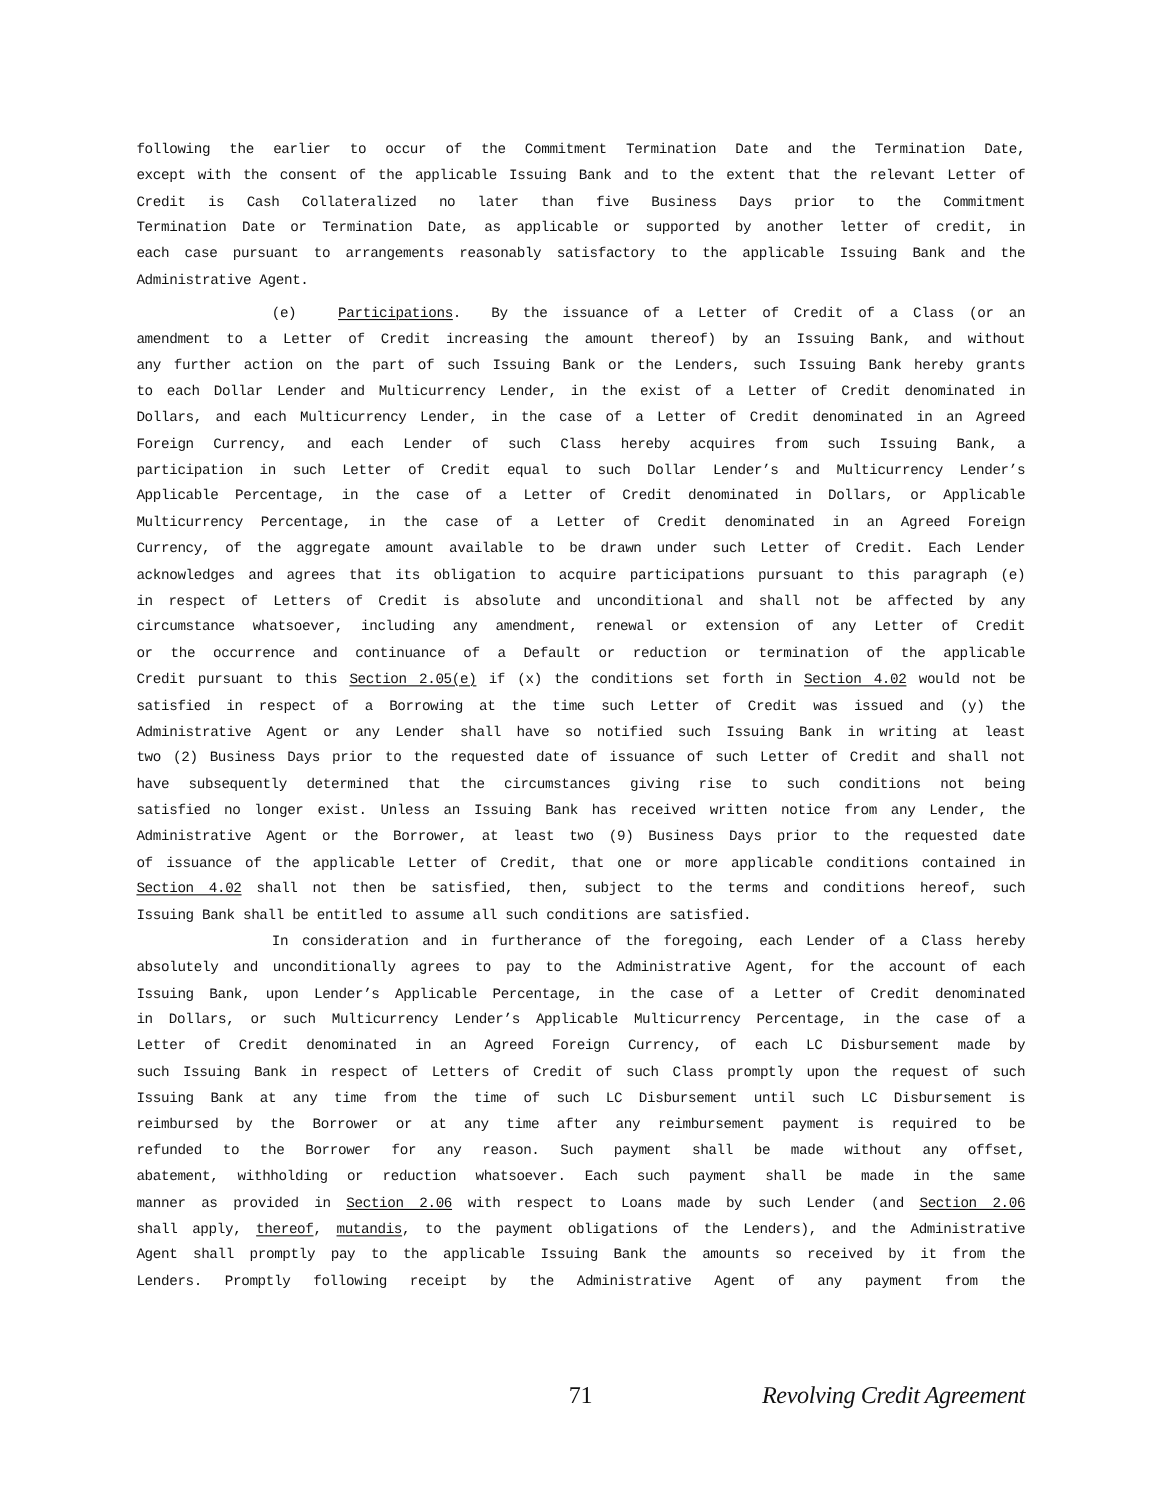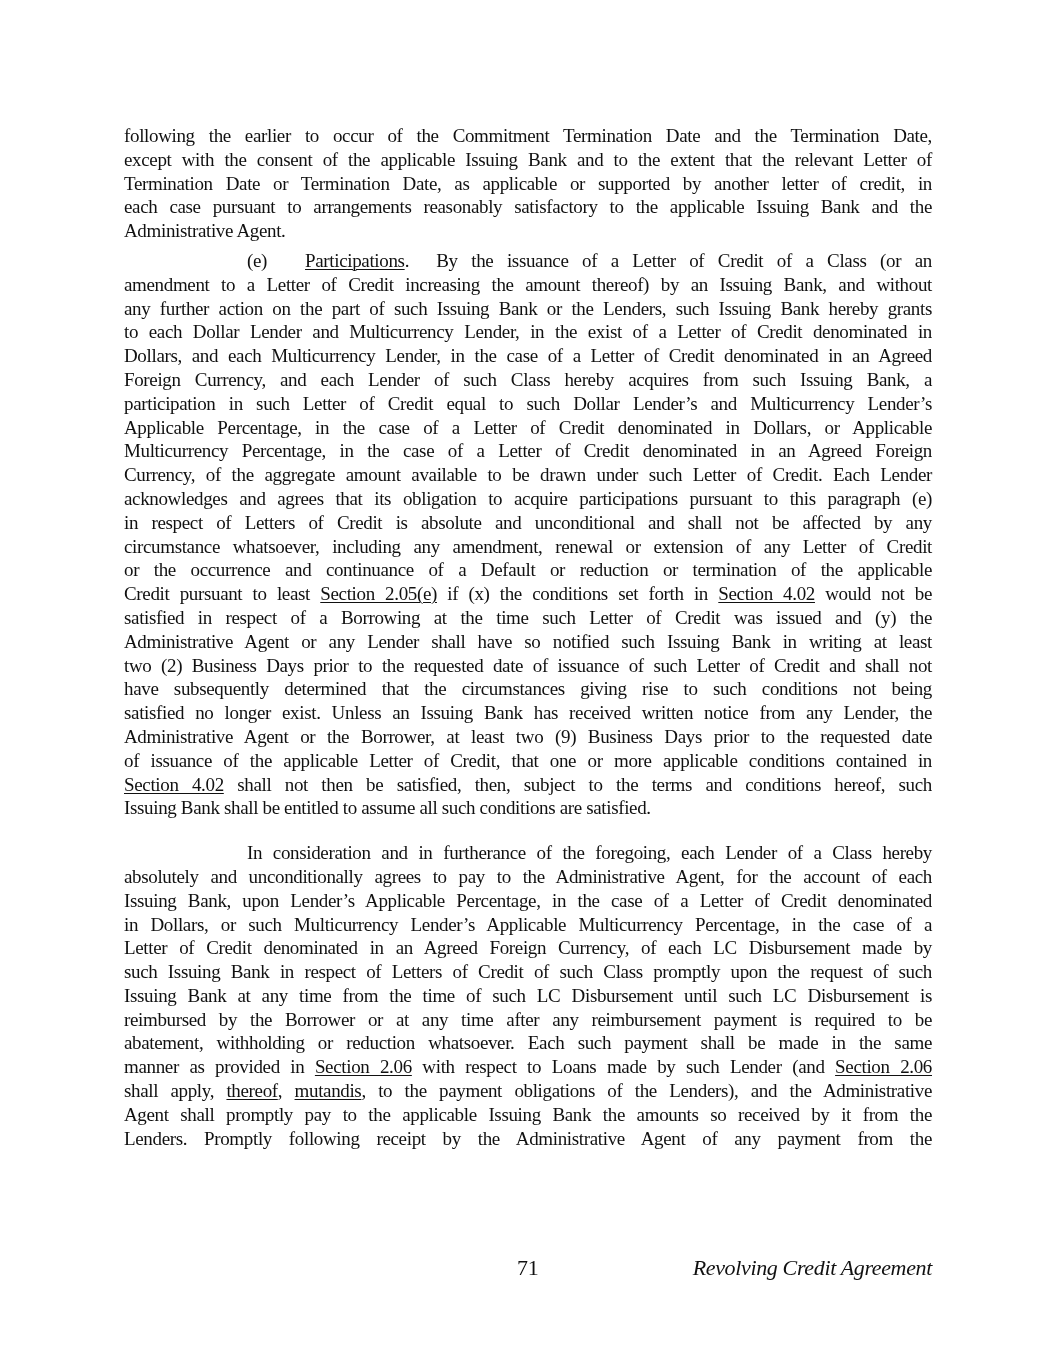--- a/index.html
+++ b/index.html
@@ -16,24 +16,25 @@
       color: #111111;
     }
     .page {
       position: absolute;
       left: 124px;
       top: 124px;
       width: 808px;
     }
     .para {
       margin: 0;
-      font-size: 19px;
+      font-size: 13px;
       line-height: 23.8px;
       letter-spacing: -0.35px;
       word-spacing: 0px;
+      font-family: Liberation Mono, monospace;
     }
     .line {
       display: block;
       text-align: justify;
       text-align-last: justify;
       white-space: nowrap;
       height: 23.8px;
     }
     .line.last {
       text-align-last: left;
@@ -48,21 +49,21 @@
     .line.last .inner {
       text-align-last: left;
     }
     .u {
       text-decoration: underline;
       text-underline-offset: 2px;
       text-decoration-thickness: 1px;
     }
     .p1 { margin-top: 0; }
     .p2 { margin-top: 6px; }
-    .p3 { margin-top: 21px; }
+    .p3 { }
     .indent-e {
       display: inline-block;
       width: 123px;
     }
     .tab-e {
       display: inline-block;
       width: 38px;
     }
     .indent-3 {
       display: inline-block;
@@ -91,61 +92,63 @@
     }
   </style>
 </head>
 <body>
 
 <div class="page">
 
   <div class="para p1">
     <span class="line"><span class="inner">following the earlier to occur of the Commitment Termination Date and the Termination Date,</span></span>
     <span class="line"><span class="inner">except with the consent of the applicable Issuing Bank and to the extent that the relevant Letter of</span></span>
+    <span class="line"><span class="inner">Credit is Cash Collateralized no later than five Business Days prior to the Commitment</span></span>
     <span class="line"><span class="inner">Termination Date or Termination Date, as applicable or supported by another letter of credit, in</span></span>
     <span class="line"><span class="inner">each case pursuant to arrangements reasonably satisfactory to the applicable Issuing Bank and the</span></span>
     <span class="line last"><span class="inner">Administrative Agent.</span></span>
   </div>
 
   <div class="para p2">
     <span class="line"><span class="inner"><span class="indent-e"></span><span>(e)</span><span class="tab-e"></span><span class="u">Participations</span><span>.</span>&nbsp; <span>By the issuance of a Letter of Credit of a Class (or an</span></span></span>
     <span class="line"><span class="inner">amendment to a Letter of Credit increasing the amount thereof) by an Issuing Bank, and without</span></span>
     <span class="line"><span class="inner">any further action on the part of such Issuing Bank or the Lenders, such Issuing Bank hereby grants</span></span>
     <span class="line"><span class="inner">to each Dollar Lender and Multicurrency Lender, in the exist of a Letter of Credit denominated in</span></span>
     <span class="line"><span class="inner">Dollars, and each Multicurrency Lender, in the case of a Letter of Credit denominated in an Agreed</span></span>
     <span class="line"><span class="inner">Foreign Currency, and each Lender of such Class hereby acquires from such Issuing Bank, a</span></span>
     <span class="line"><span class="inner">participation in such Letter of Credit equal to such Dollar Lender’s and Multicurrency Lender’s</span></span>
     <span class="line"><span class="inner">Applicable Percentage, in the case of a Letter of Credit denominated in Dollars, or Applicable</span></span>
     <span class="line"><span class="inner">Multicurrency Percentage, in the case of a Letter of Credit denominated in an Agreed Foreign</span></span>
     <span class="line"><span class="inner">Currency, of the aggregate amount available to be drawn under such Letter of Credit.  Each Lender</span></span>
     <span class="line"><span class="inner">acknowledges and agrees that its obligation to acquire participations pursuant to this paragraph (e)</span></span>
     <span class="line"><span class="inner">in respect of Letters of Credit is absolute and unconditional and shall not be affected by any</span></span>
     <span class="line"><span class="inner">circumstance whatsoever, including any amendment, renewal or extension of any Letter of Credit</span></span>
     <span class="line"><span class="inner">or the occurrence and continuance of a Default or reduction or termination of the applicable</span></span>
-    <span class="line"><span class="inner"><span>Credit pursuant to least </span><span class="u">Section 2.05(e)</span><span> if (x) the conditions set forth in </span><span class="u">Section 4.02</span><span> would not be</span></span></span>
+    <span class="line"><span class="inner"><span>Credit pursuant to this </span><span class="u">Section 2.05(e)</span><span> if (x) the conditions set forth in </span><span class="u">Section 4.02</span><span> would not be</span></span></span>
     <span class="line"><span class="inner">satisfied in respect of a Borrowing at the time such Letter of Credit was issued and (y) the</span></span>
     <span class="line"><span class="inner">Administrative Agent or any Lender shall have so notified such Issuing Bank in writing at least</span></span>
     <span class="line"><span class="inner">two (2) Business Days prior to the requested date of issuance of such Letter of Credit and shall not</span></span>
     <span class="line"><span class="inner">have subsequently determined that the circumstances giving rise to such conditions not being</span></span>
     <span class="line"><span class="inner">satisfied no longer exist.  Unless an Issuing Bank has received written notice from any Lender, the</span></span>
     <span class="line"><span class="inner">Administrative Agent or the Borrower, at least two (9) Business Days prior to the requested date</span></span>
     <span class="line"><span class="inner">of issuance of the applicable Letter of Credit, that one or more applicable conditions contained in</span></span>
     <span class="line"><span class="inner"><span class="u">Section 4.02</span><span> shall not then be satisfied, then, subject to the terms and conditions hereof, such</span></span></span>
     <span class="line last"><span class="inner">Issuing Bank shall be entitled to assume all such conditions are satisfied.</span></span>
   </div>
 
   <div class="para p3">
     <span class="line"><span class="inner"><span class="indent-3"></span><span>In consideration and in furtherance of the foregoing, each Lender of a Class hereby</span></span></span>
     <span class="line"><span class="inner">absolutely and unconditionally agrees to pay to the Administrative Agent, for the account of each</span></span>
     <span class="line"><span class="inner">Issuing Bank, upon Lender’s Applicable Percentage, in the case of a Letter of Credit denominated</span></span>
     <span class="line"><span class="inner">in Dollars, or such Multicurrency Lender’s Applicable Multicurrency Percentage, in the case of a</span></span>
     <span class="line"><span class="inner">Letter of Credit denominated in an Agreed Foreign Currency, of each LC Disbursement made by</span></span>
     <span class="line"><span class="inner">such Issuing Bank in respect of Letters of Credit of such Class promptly upon the request of such</span></span>
     <span class="line"><span class="inner">Issuing Bank at any time from the time of such LC Disbursement until such LC Disbursement is</span></span>
     <span class="line"><span class="inner">reimbursed by the Borrower or at any time after any reimbursement payment is required to be</span></span>
+    <span class="line"><span class="inner">refunded to the Borrower for any reason.  Such payment shall be made without any offset,</span></span>
     <span class="line"><span class="inner">abatement, withholding or reduction whatsoever.  Each such payment shall be made in the same</span></span>
     <span class="line"><span class="inner"><span>manner as provided in </span><span class="u">Section 2.06</span><span> with respect to Loans made by such Lender (and </span><span class="u">Section 2.06</span></span></span>
     <span class="line"><span class="inner"><span>shall apply, </span><span class="u">thereof</span><span>, </span><span class="u">mutandis</span><span>, to the payment obligations of the Lenders), and the Administrative</span></span></span>
     <span class="line"><span class="inner">Agent shall promptly pay to the applicable Issuing Bank the amounts so received by it from the</span></span>
     <span class="line"><span class="inner">Lenders.  Promptly following receipt by the Administrative Agent of any payment from the</span></span>
   </div>
 </div>
 
 <div class="footer">
   <span class="page-number">71</span>

